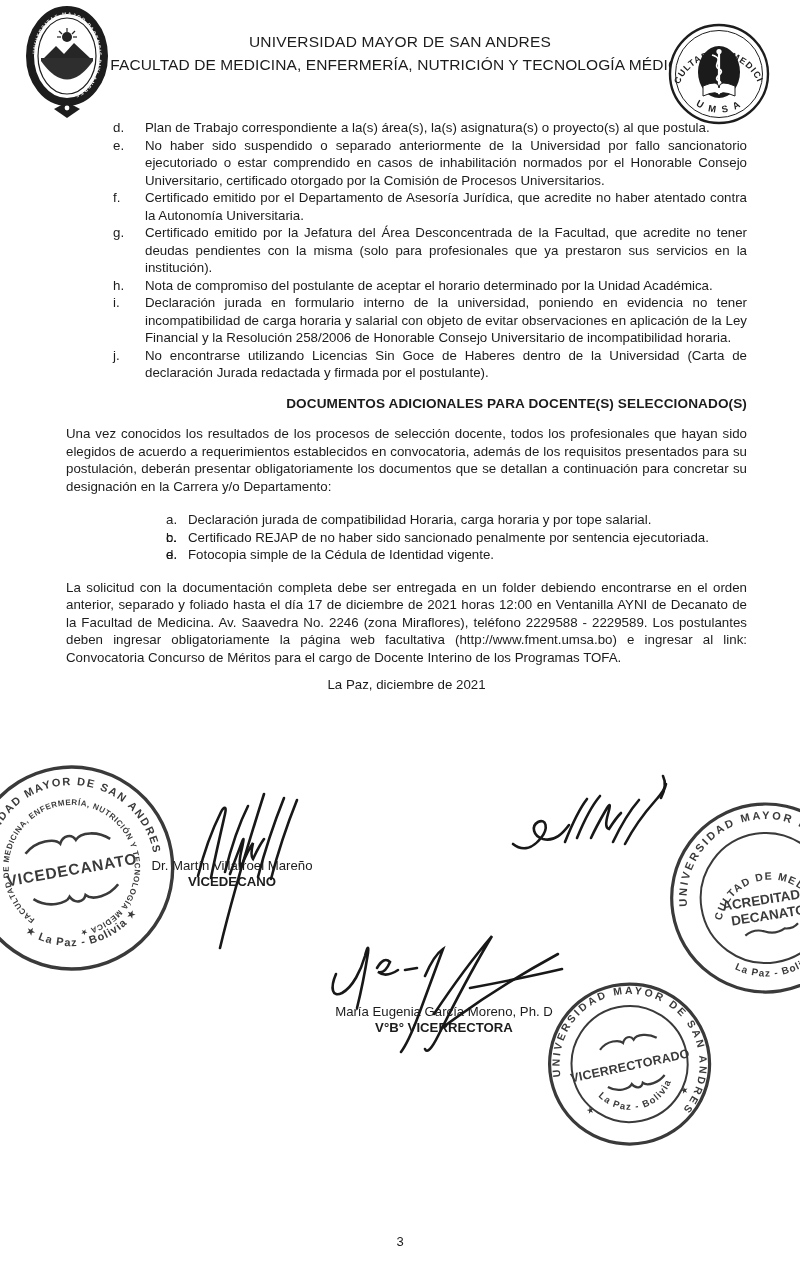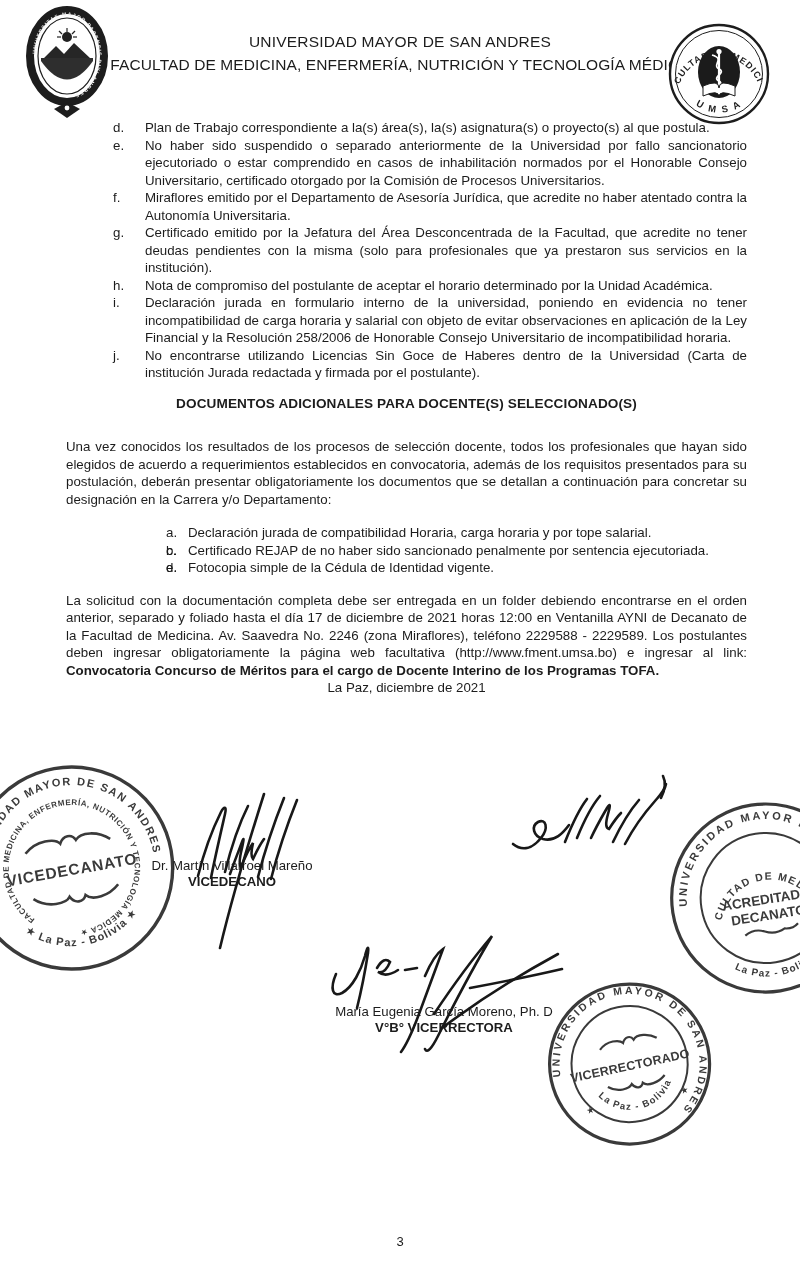--- a/index.html
+++ b/index.html
@@ -17,25 +17,25 @@
   .emblem-left  { position:absolute; top:6px;  left:24px; }
   .emblem-right { position:absolute; top:22px; left:666px; }
   
   .content { position:absolute; top:119px; left:66px; width:681px; font-size:13.3px; line-height:17.5px; text-align:justify; }
   .req-list, .sub-list { list-style:none; }
   .req-list li { position:relative; padding-left:79px; }
   .req-list .ltr { position:absolute; left:47px; top:0; }
   .sub-list { margin-top:16px; }
   .sub-list li { position:relative; padding-left:122px; text-align:left; }
   .sub-list .ltr { position:absolute; left:100px; top:0; }
-  .sec-heading { margin-top:13px; font-weight:bold; font-size:13.6px; letter-spacing:.1px; text-align:center; }
-  .intro { margin-top:26px; }
+  .sec-heading { margin-top:13px; font-weight:bold; font-size:13.6px; letter-spacing:.1px; text-align:right; }
+  .intro { margin-top:13px; }
   .closing { margin-top:15px; }
-  .closing b { font-weight:bold; }
-  .date-line { text-align:center; }
+  .closing b { font-weight:normal; }
+  .date-line { margin-top:10px; text-align:center; }
   
   .sig-block { position:absolute; text-align:center; font-size:13.2px; line-height:16px; }
   .sig-block .sig-title { font-weight:bold; }
   .sig-svg { position:absolute; pointer-events:none; }
   
   .stamp { position:absolute; opacity:.92; }
   .stamp svg text { fill:#2a2a2a; }
   .pg-num { position:absolute; top:1234px; left:0; width:100%; text-align:center; font-size:13px; }
 </style>
 </head>
@@ -92,25 +92,25 @@
       <path d="M 46,33 C 60,37 45,43 53,47 C 61,51 45,55 53,59 C 58,62 50,64 48,65" stroke="#fff" stroke-width="1.8" fill="none"></path>
       <circle cx="53" cy="29.5" r="2.6" fill="#fff"></circle>
       <path d="M 37,64 Q 53,57 53,66 Q 53,57 69,64 L 69,74 Q 53,67 53,75 Q 53,67 37,74 Z" fill="#ffffff" stroke="#1b1b1b" stroke-width="1"></path>
     </svg>
   </div>
 
   <div class="content">
     <ol class="req-list">
       <li><span class="ltr">d.</span><span>Plan de Trabajo correspondiente a la(s) área(s), la(s) asignatura(s) o proyecto(s) al que postula.</span></li>
       <li><span class="ltr">e.</span><span>No haber sido suspendido o separado anteriormente de la Universidad por fallo sancionatorio ejecutoriado o estar comprendido en casos de inhabilitación normados por el Honorable Consejo Universitario, certificado otorgado por la Comisión de Procesos Universitarios.</span></li>
-      <li><span class="ltr">f.</span><span>Miraflores emitido por el Departamento de Asesoría Jurídica, que acredite no haber atentado contra la Autonomía Universitaria.</span></li>
+      <li><span class="ltr">f.</span><span>Certificado emitido por el Departamento de Asesoría Jurídica, que acredite no haber atentado contra la Autonomía Universitaria.</span></li>
       <li><span class="ltr">g.</span><span>Certificado emitido por la Jefatura del Área Desconcentrada de la Facultad, que acredite no tener deudas pendientes con la misma (solo para profesionales que ya prestaron sus servicios en la institución).</span></li>
       <li><span class="ltr">h.</span><span>Nota de compromiso del postulante de aceptar el horario determinado por la Unidad Académica.</span></li>
       <li><span class="ltr">i.</span><span>Declaración  jurada en formulario interno de la universidad, poniendo en evidencia no tener incompatibilidad de carga horaria y salarial con objeto de evitar observaciones en aplicación de la Ley Financial y la Resolución 258/2006 de Honorable Consejo Universitario de incompatibilidad horaria.</span></li>
-      <li><span class="ltr">j.</span><span>No encontrarse utilizando Licencias Sin Goce de Haberes dentro de la Universidad (Carta de institución Jurada redactada y firmada por el postulante).</span></li>
+      <li><span class="ltr">j.</span><span>No encontrarse utilizando Licencias Sin Goce de Haberes dentro de la Universidad (Carta de declaración Jurada redactada y firmada por el postulante).</span></li>
     </ol>
 
     <div class="sec-heading">DOCUMENTOS ADICIONALES PARA DOCENTE(S) SELECCIONADO(S)</div>
 
     <p class="intro">Una vez conocidos los resultados de los procesos de selección docente, todos los profesionales que hayan sido elegidos de acuerdo a requerimientos establecidos en convocatoria, además de los requisitos presentados para su postulación, deberán presentar obligatoriamente los documentos que se detallan a continuación  para concretar su designación en la Carrera y/o Departamento:</p>
 
     <ol class="sub-list">
       <li><span class="ltr">a.</span><span>Declaración jurada de compatibilidad Horaria, carga horaria y por tope salarial.</span></li>
       <li><span class="ltr">b.</span></li>
       <li><span class="ltr">c.</span><span>Certificado REJAP de no haber sido sancionado penalmente por sentencia ejecutoriada.</span></li>

